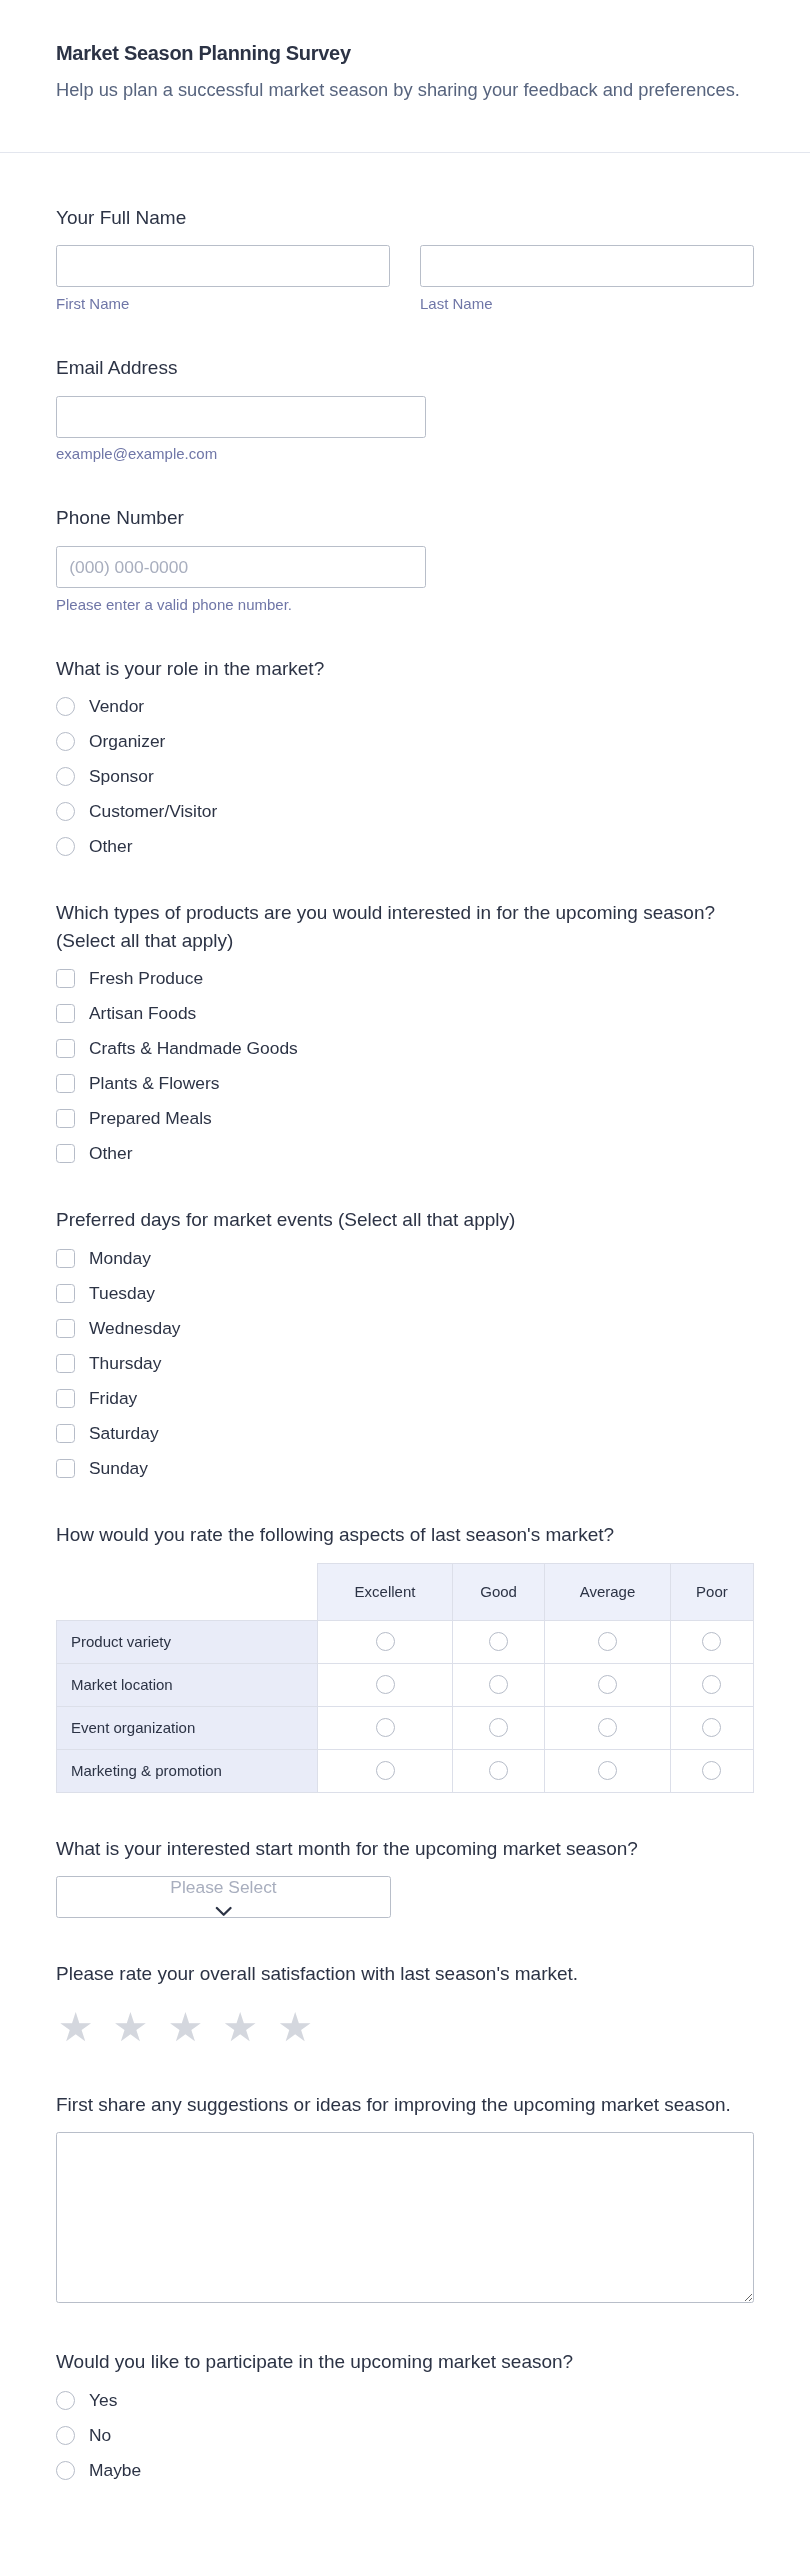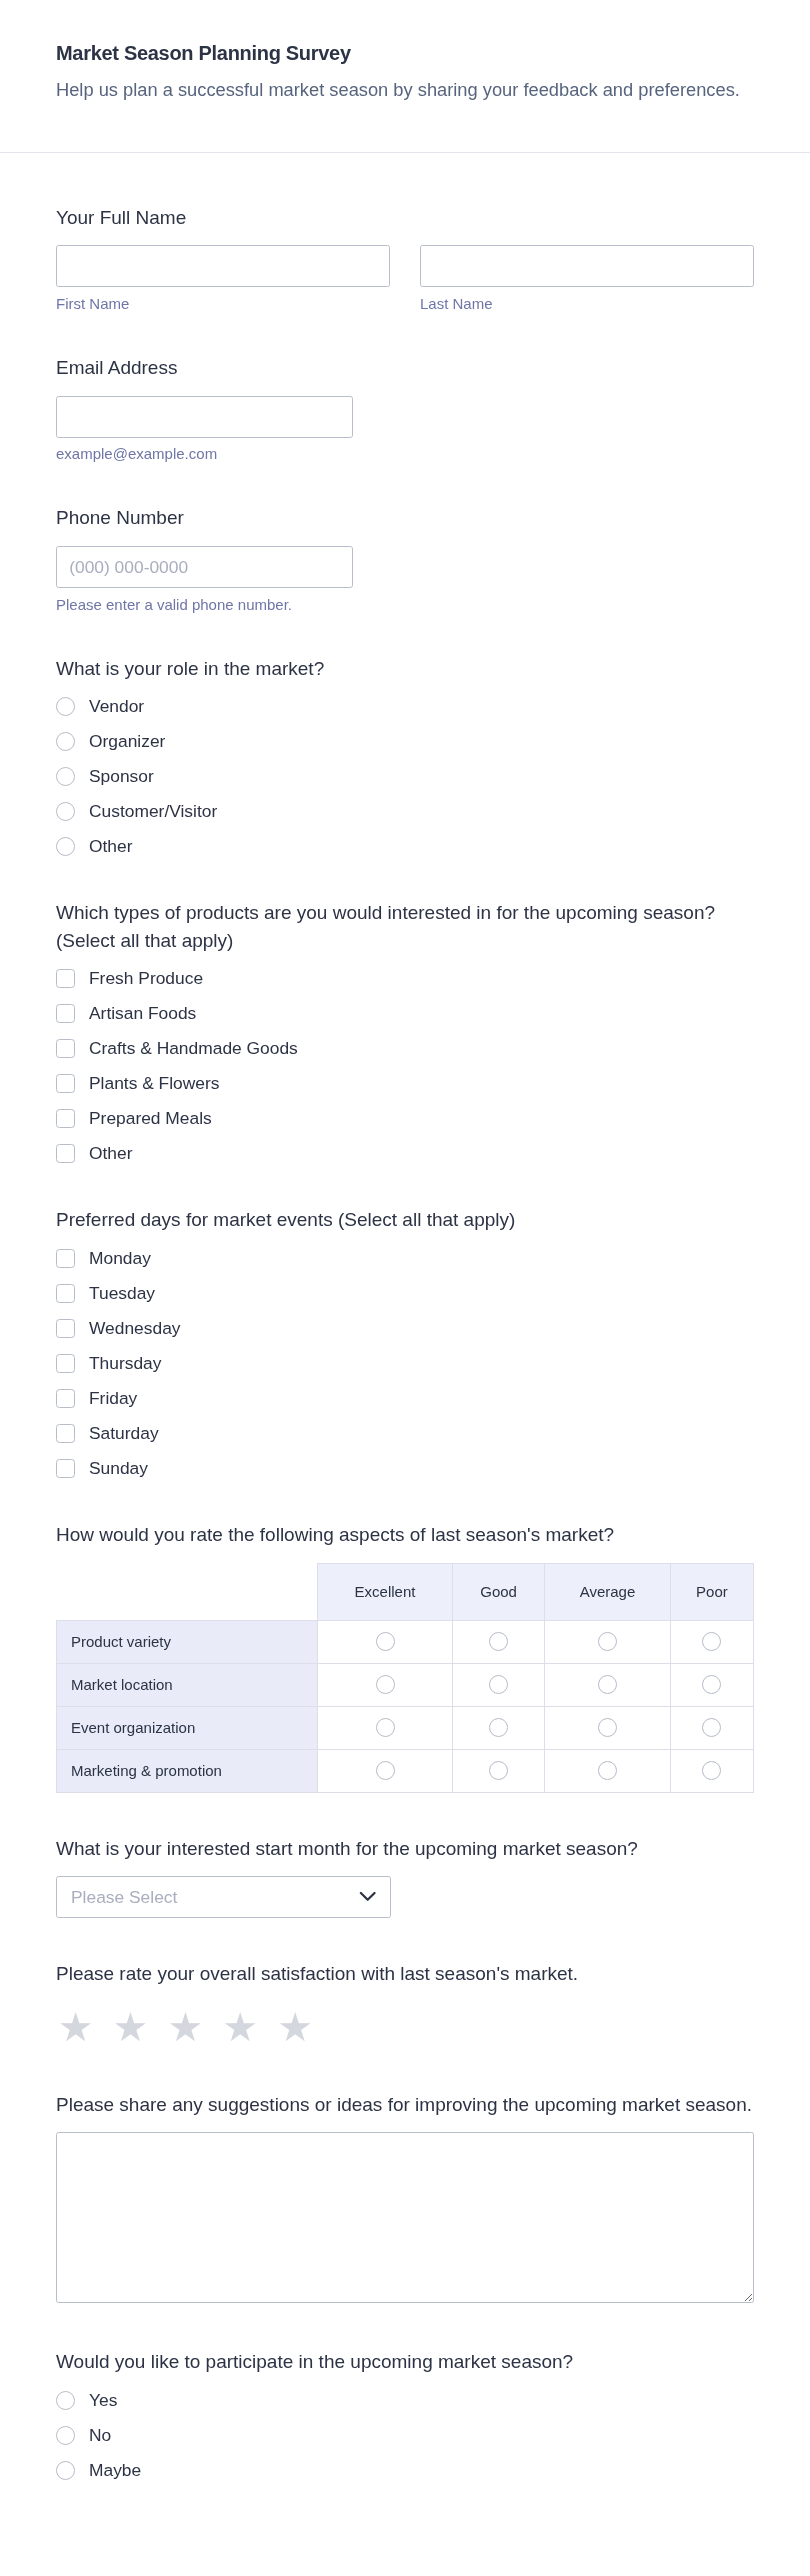--- a/index.html
+++ b/index.html
@@ -33,21 +33,21 @@
   .field { margin-bottom:42px; }
   .q-label {
     display:block;
     font-size:19px;
     font-weight:500;
     color:#2c3345;
     line-height:1.45;
     margin-bottom:14px;
   }
   .text-input {
-    width:297px;
+    width:370px;
     height:42px;
     border:0.9px solid #b8bec9;
     border-radius:2.6px;
     background:#fff;
     font-family:inherit;
     font-size:17.4px;
     color:#2c3345;
     padding:0 12.2px;
     outline:none;
   }
@@ -103,20 +103,21 @@
 
   
   .select {
     width:335px; height:42px;
     border:0.9px solid #b8bec9;
     border-radius:2.6px;
     background:#fff;
     display:flex; align-items:center; justify-content:space-between;
     padding:0 14px;
     cursor:pointer;
+    flex-direction:column;
   }
   .select-value { font-size:17.4px; color:#a8aebe; }
   .chev { width:17.4px; height:11.3px; flex:0 0 auto; }
 
   
   .stars { display:flex; gap:19px; padding:5.2px 1.7px 1.7px 1.7px; }
   .star { font-size:40px; line-height:1; color:#d4d7de; cursor:pointer; }
 
   
   .textarea {
@@ -323,21 +324,21 @@
       <div class="stars">
           <span class="star" style="color: rgb(212, 215, 222);">★</span>
           <span class="star" style="color: rgb(212, 215, 222);">★</span>
           <span class="star" style="color: rgb(212, 215, 222);">★</span>
           <span class="star" style="color: rgb(212, 215, 222);">★</span>
           <span class="star" style="color: rgb(212, 215, 222);">★</span>
         </div>
     </section>
 
     <section class="field">
-      <label class="q-label">Please share any suggestions or ideas for improving the upcoming market season.</label>
+      <label class="q-label">First share any suggestions or ideas for improving the upcoming market season.</label>
       <textarea class="textarea" style=""></textarea>
     </section>
 
     <section class="field">
       <label class="q-label">Would you like to participate in the upcoming market season?</label>
       <div class="options">
           <div class="opt-row">
             <span class="radio"></span>
             <span class="opt-label">Yes</span>
           </div>

